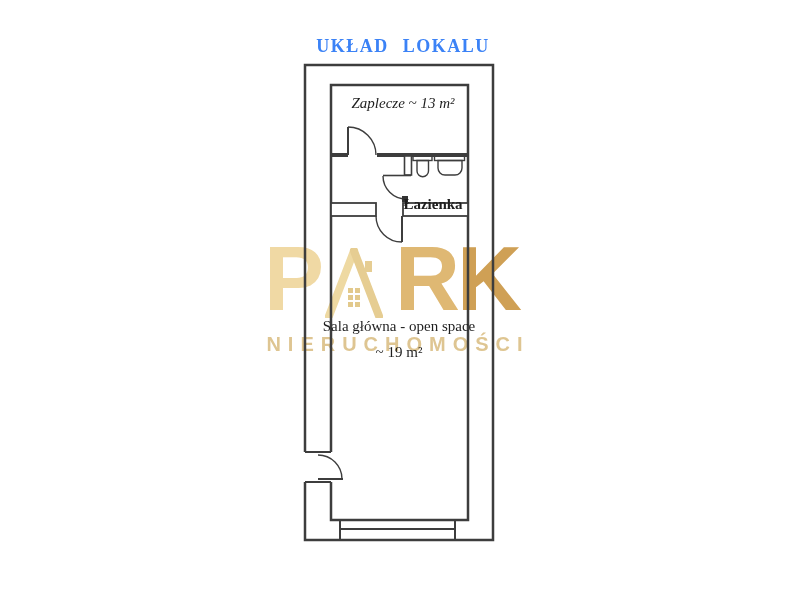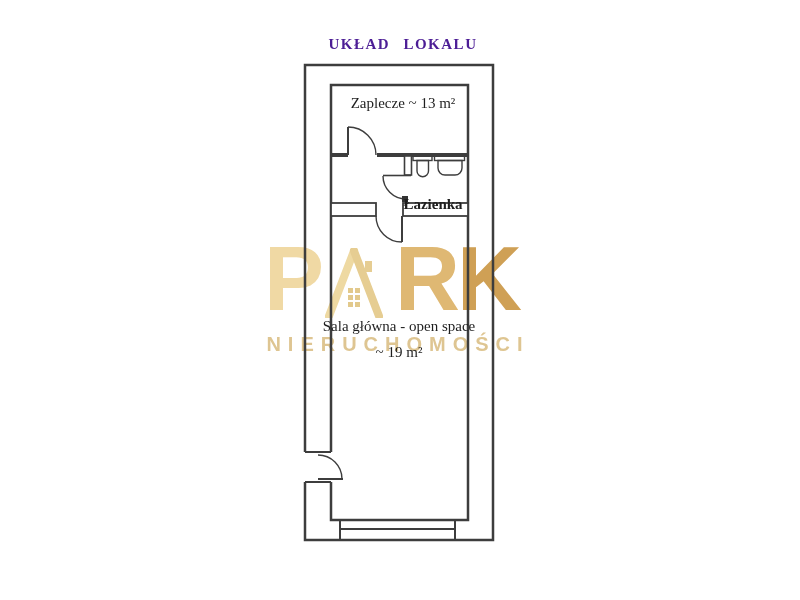--- a/index.html
+++ b/index.html
@@ -28,28 +28,28 @@
     font-family:"Liberation Sans", sans-serif;
     font-weight:bold;font-size:20px;letter-spacing:7px;white-space:nowrap;
     color:#d9bc7f;opacity:.85;user-select:none;
   }
   
   .plan-svg{position:absolute;inset:0;z-index:2;}
   
   .labels{position:absolute;inset:0;z-index:3;}
   .plan-title{
     position:absolute;left:403px;top:36px;transform:translateX(-50%);
-    font-weight:bold;font-size:15px;letter-spacing:1.5px;word-spacing:8px;
-    color:#4c1d95;white-space:nowrap;
+    font-weight:bold;font-size:18px;letter-spacing:1.5px;word-spacing:8px;
+    color:#3b82f6;white-space:nowrap;
   }
   .room-label{
     position:absolute;transform:translateX(-50%);
     font-size:15px;color:#1e1e1e;white-space:nowrap;
   }
-  .lbl-zaplecze{left:403px;top:95px;}
+  .lbl-zaplecze{left:403px;top:95px;font-style:italic;}
   .lbl-lazienka{left:433px;top:196px;font-weight:bold;}
   .lbl-sala-1{left:399px;top:318px;text-align:right;}
   .lbl-sala-2{left:399px;top:344px;}
 </style>
 </head>
 <body>
 
 <div class="stage">
 
   <div class="watermark-layer">

